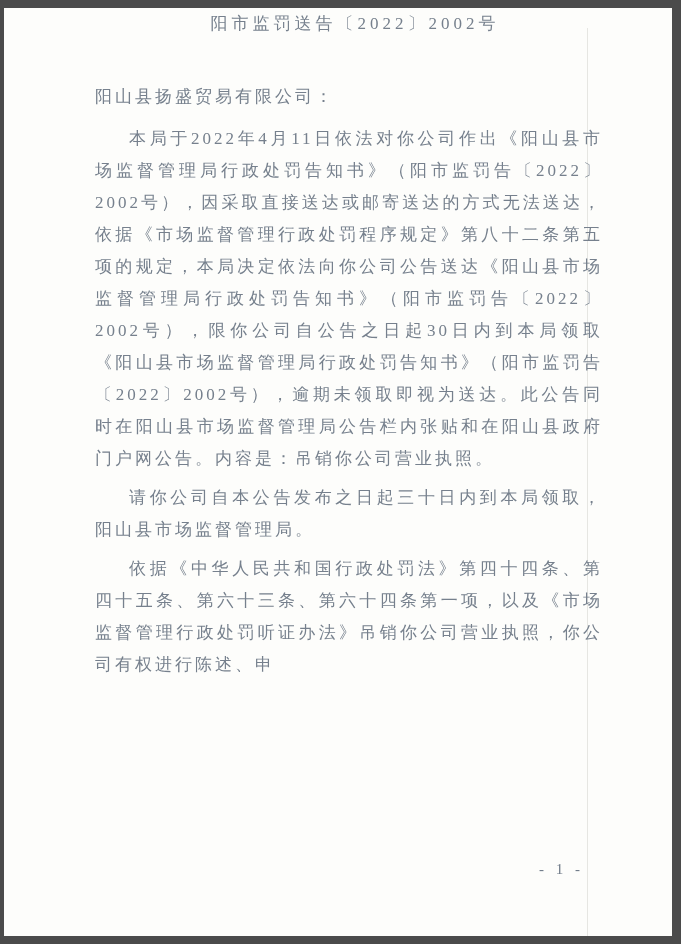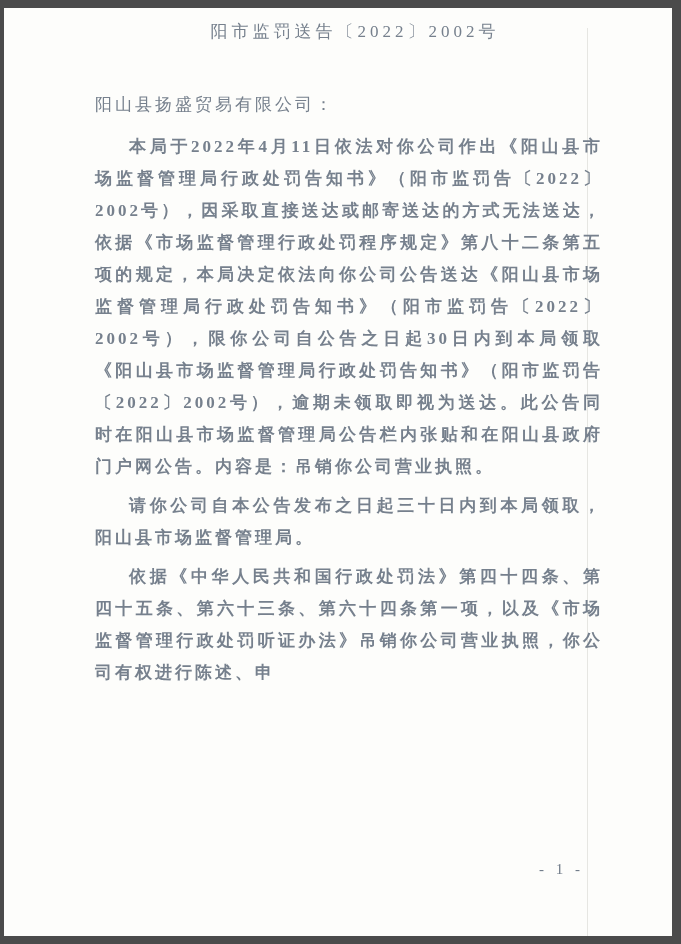--- a/index.html
+++ b/index.html
@@ -39,41 +39,40 @@
     margin-top: 118px;
     text-align: center;
     font-family: "Liberation Sans", sans-serif;
     font-weight: 700;
     font-size: 27px;
     line-height: 43px;
     color: #45474d;
     letter-spacing: 1px;
   }
   .doc-number {
-    margin-top: 12px;
+    margin-top: 4px;
     text-align: center;
     font-size: 17px;
     color: #76808d;
     letter-spacing: 4px;
   }
   .body-text {
     margin-top: 46px;
     font-size: 17px;
     color: #76808d;
     letter-spacing: 3px;
     line-height: 32px;
     text-align: justify;
   }
   .addressee {
     margin: 0 0 10px 0;
   }
   .para {
     margin: 0 12px 7px 0;
     text-indent: 2em;
-    font-weight: bold;
   }
   .page-number {
     position: absolute;
     right: 88px;
     bottom: 58px;
     font-size: 15px;
     color: #6f7a88;
     letter-spacing: 4px;
     font-family: "Liberation Serif", serif;
   }

